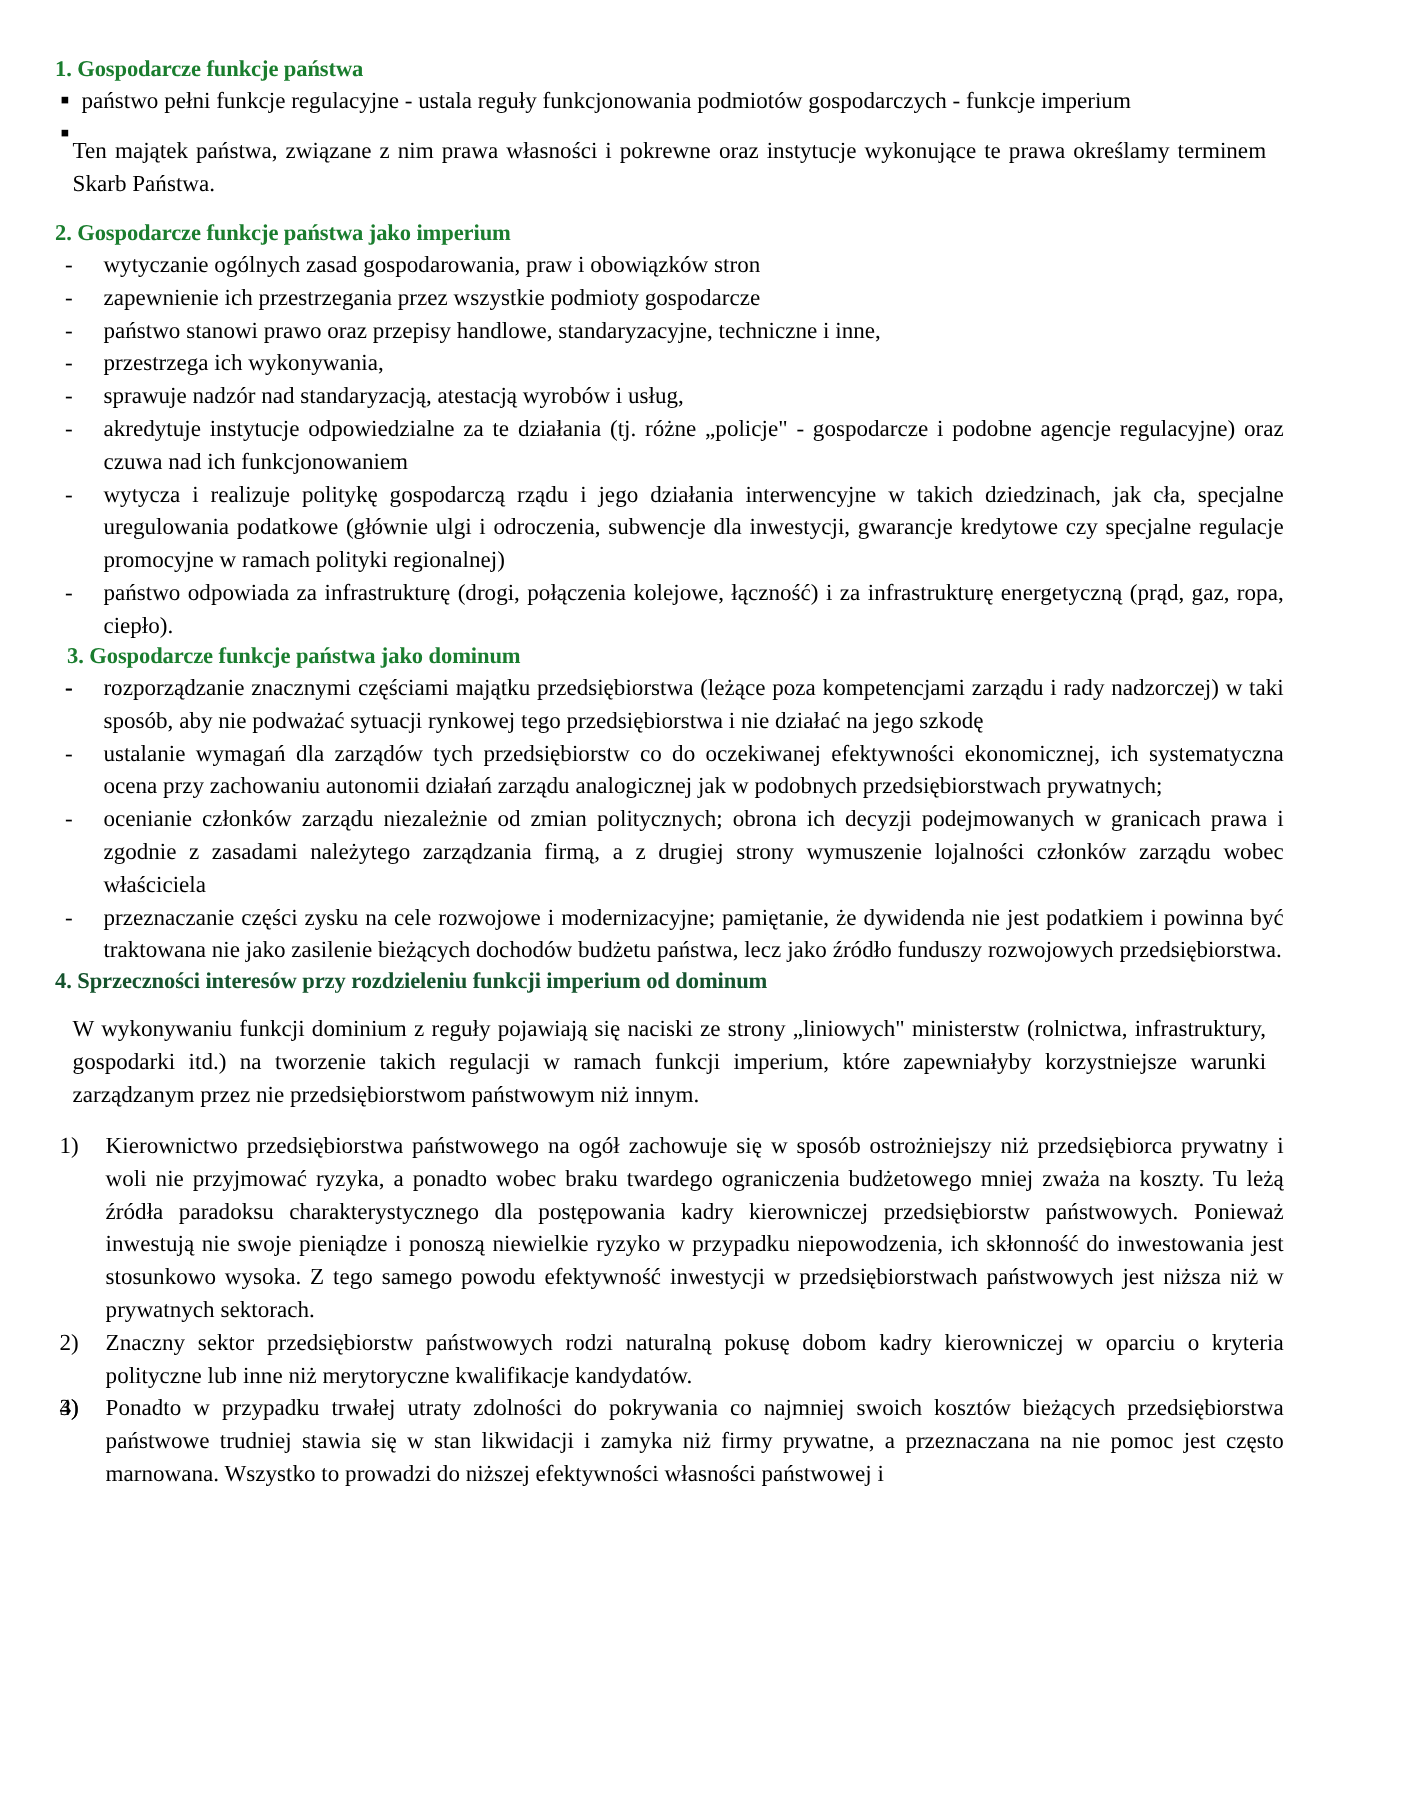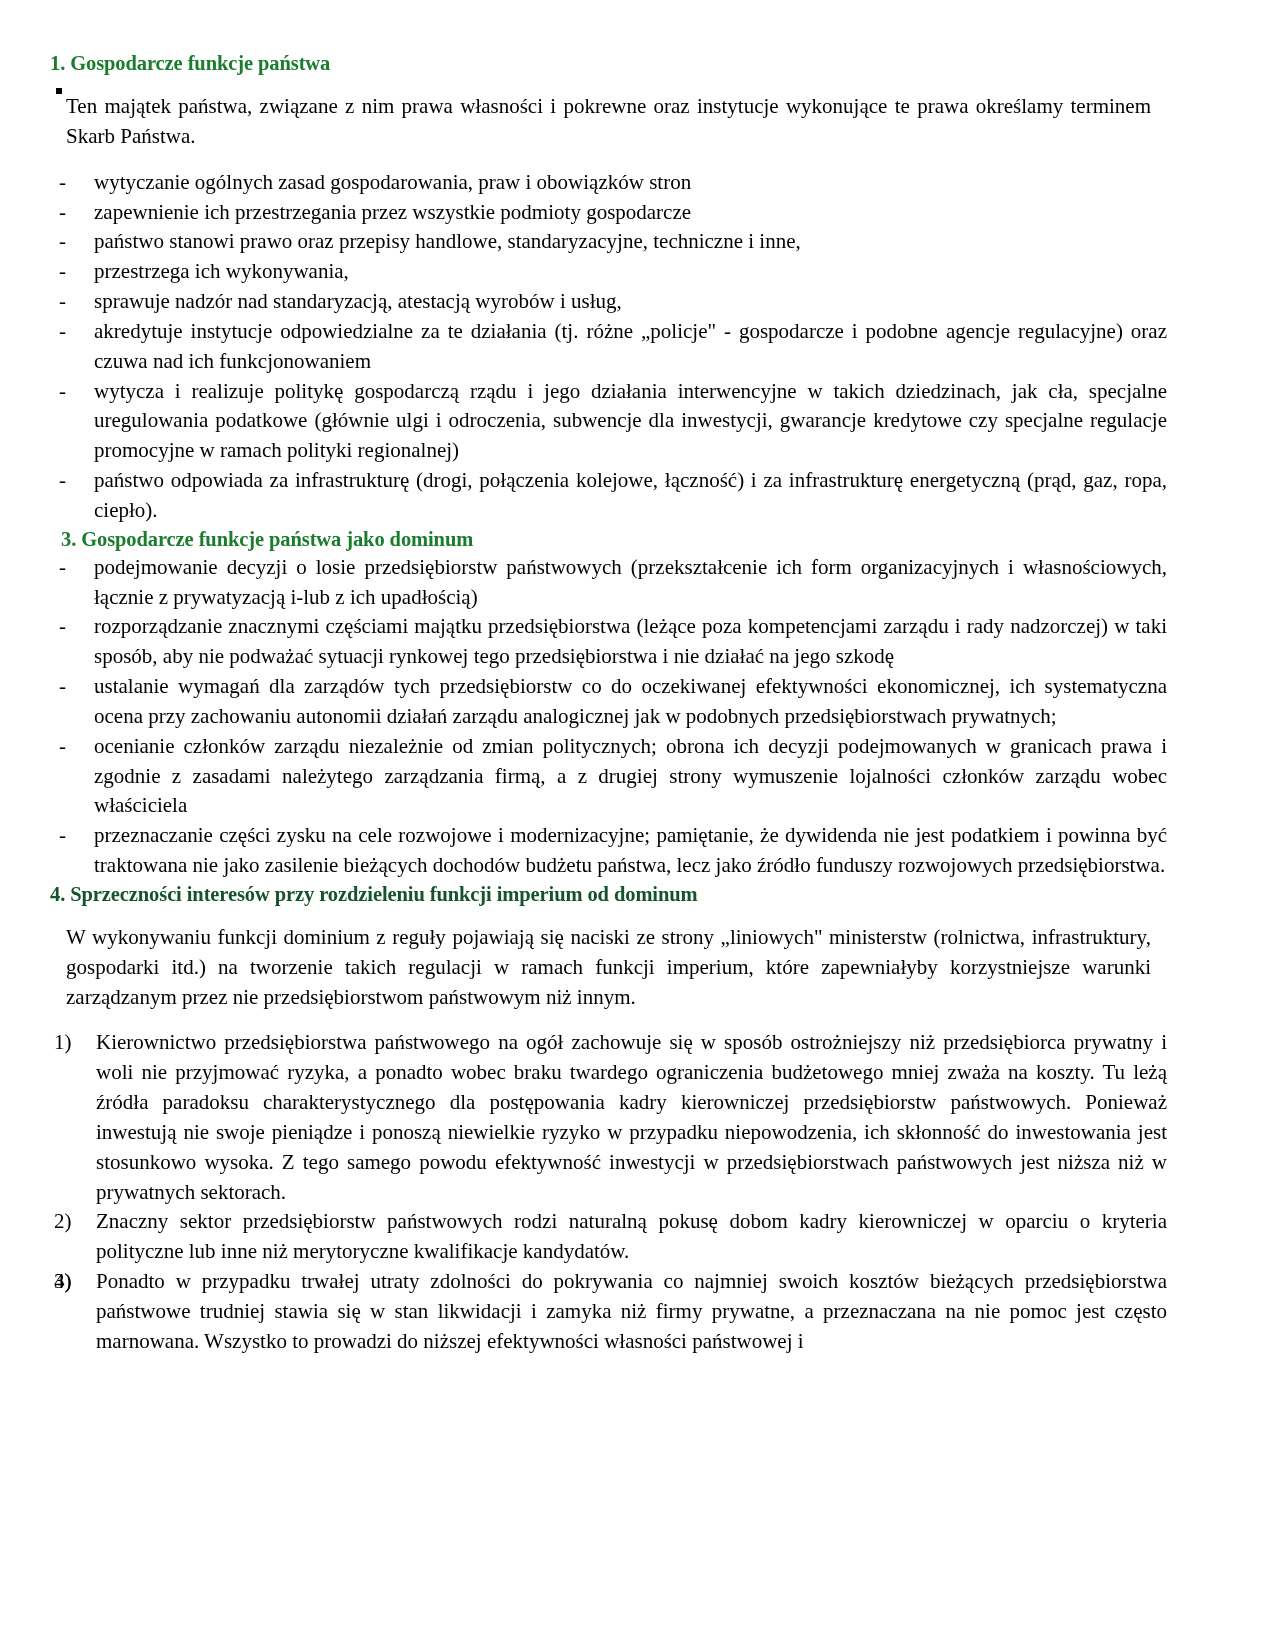--- a/index.html
+++ b/index.html
@@ -117,28 +117,30 @@
 <body style="background: rgb(255, 255, 255); color: rgb(0, 0, 0);">
 
 <div class="page">
   <div class="doc">
 
     <h2 class="heading h-first" style="color: rgb(26, 125, 46);">1. Gospodarcze funkcje państwa</h2>
 
     <ul class="sqlist">
       <li>
         <span class="sq-marker"></span>
+        <span>państwo pełni funkcje regulacyjne - ustala reguły funkcjonowania podmiotów gospodarczych - funkcje imperium</span>
       </li>
       <li>
         <span class="sq-marker"></span>
       </li>
     </ul>
 
     <p class="para">Ten majątek państwa, związane z nim prawa własności i pokrewne oraz instytucje wykonujące te prawa określamy terminem Skarb Państwa.</p>
 
+    <h2 class="heading" style="color: rgb(26, 125, 46);">2. Gospodarcze funkcje państwa jako imperium</h2>
 
     <ul class="dashlist">
       <li>
         <span class="dash-marker">-</span>
         <span>wytyczanie ogólnych zasad gospodarowania, praw i obowiązków stron</span>
       </li>
       <li>
         <span class="dash-marker">-</span>
         <span>zapewnienie ich przestrzegania przez wszystkie podmioty gospodarcze</span>
       </li>
@@ -166,21 +168,20 @@
         <span class="dash-marker">-</span>
         <span>państwo odpowiada za infrastrukturę (drogi, połączenia kolejowe, łączność) i za infrastrukturę energetyczną (prąd, gaz, ropa, ciepło).</span>
       </li>
     </ul>
 
     <h2 class="heading" style="color: rgb(26, 125, 46); margin-left: 11px;">3. Gospodarcze funkcje państwa jako dominum</h2>
 
     <ul class="dashlist">
       <li>
         <span class="dash-marker">-</span>
-        <span>podejmowanie decyzji o losie przedsiębiorstw państwowych (przekształcenie ich form organizacyjnych i własnościowych, łącznie z prywatyzacją i-lub z ich upadłością)</span>
       </li>
       <li>
         <span class="dash-marker">-</span>
         <span>rozporządzanie znacznymi częściami majątku przedsiębiorstwa (leżące poza kompetencjami zarządu i rady nadzorczej) w taki sposób, aby nie podważać sytuacji rynkowej tego przedsiębiorstwa i nie działać na jego szkodę</span>
       </li>
       <li>
         <span class="dash-marker">-</span>
         <span>ustalanie wymagań dla zarządów tych przedsiębiorstw co do oczekiwanej efektywności ekonomicznej, ich systematyczna ocena przy zachowaniu autonomii działań zarządu analogicznej jak w podobnych przedsiębiorstwach prywatnych;</span>
       </li>
       <li>

